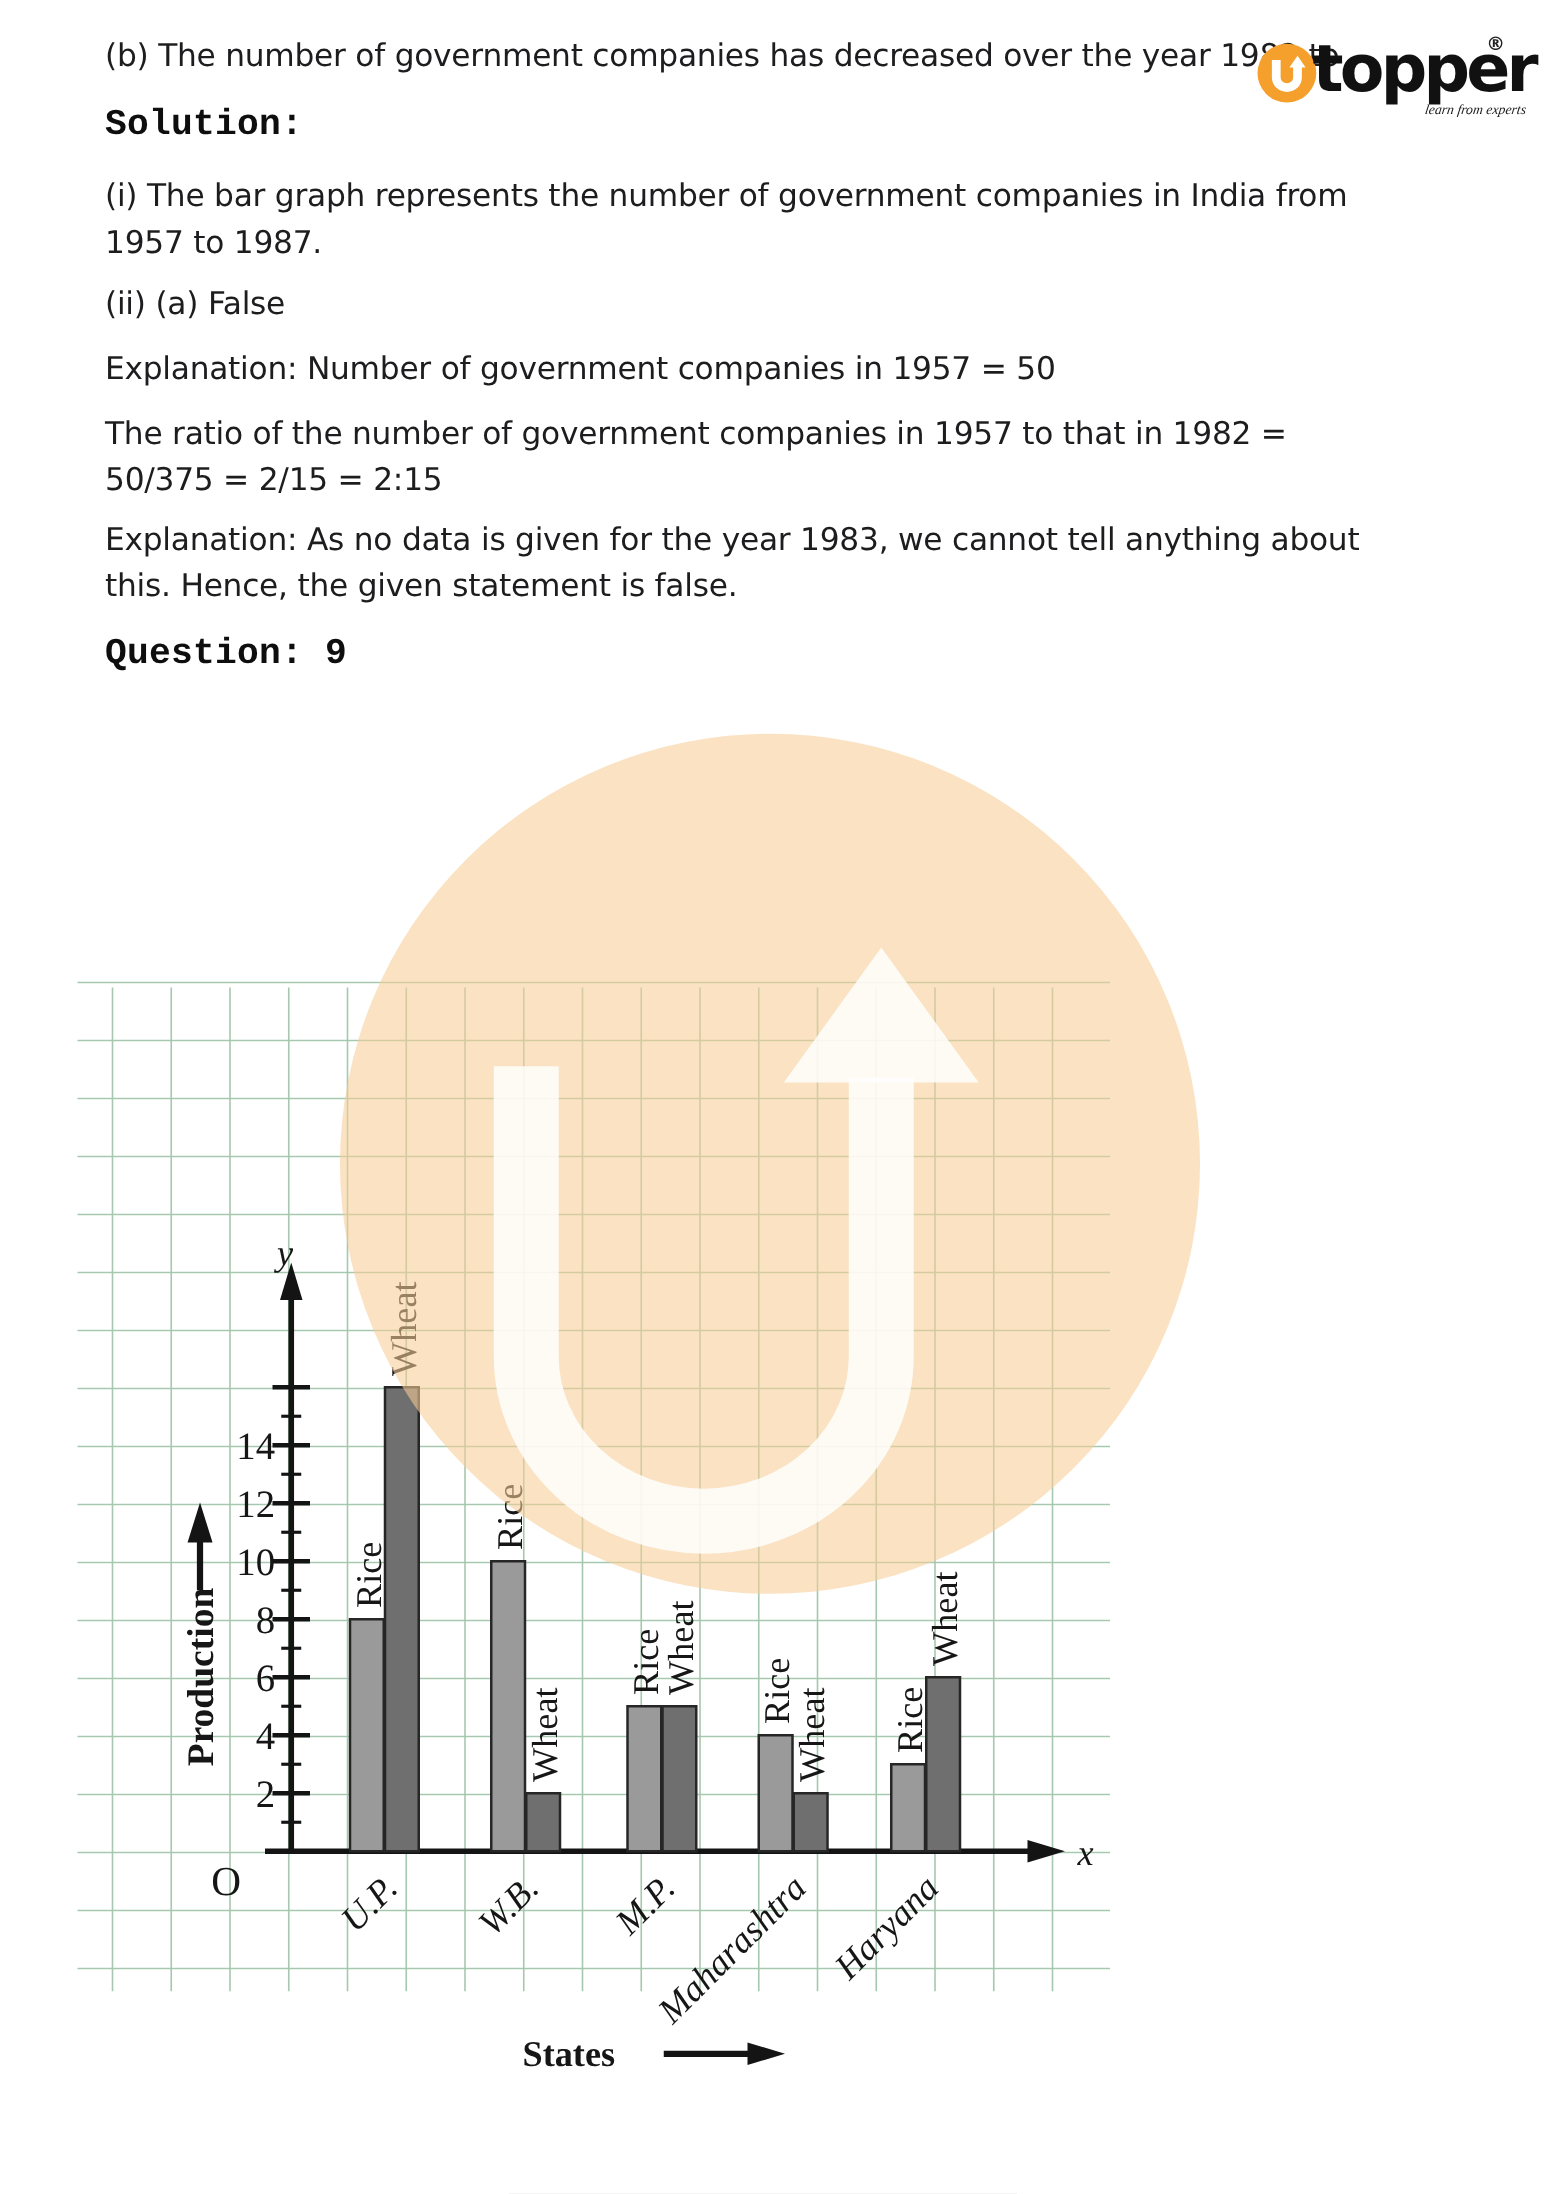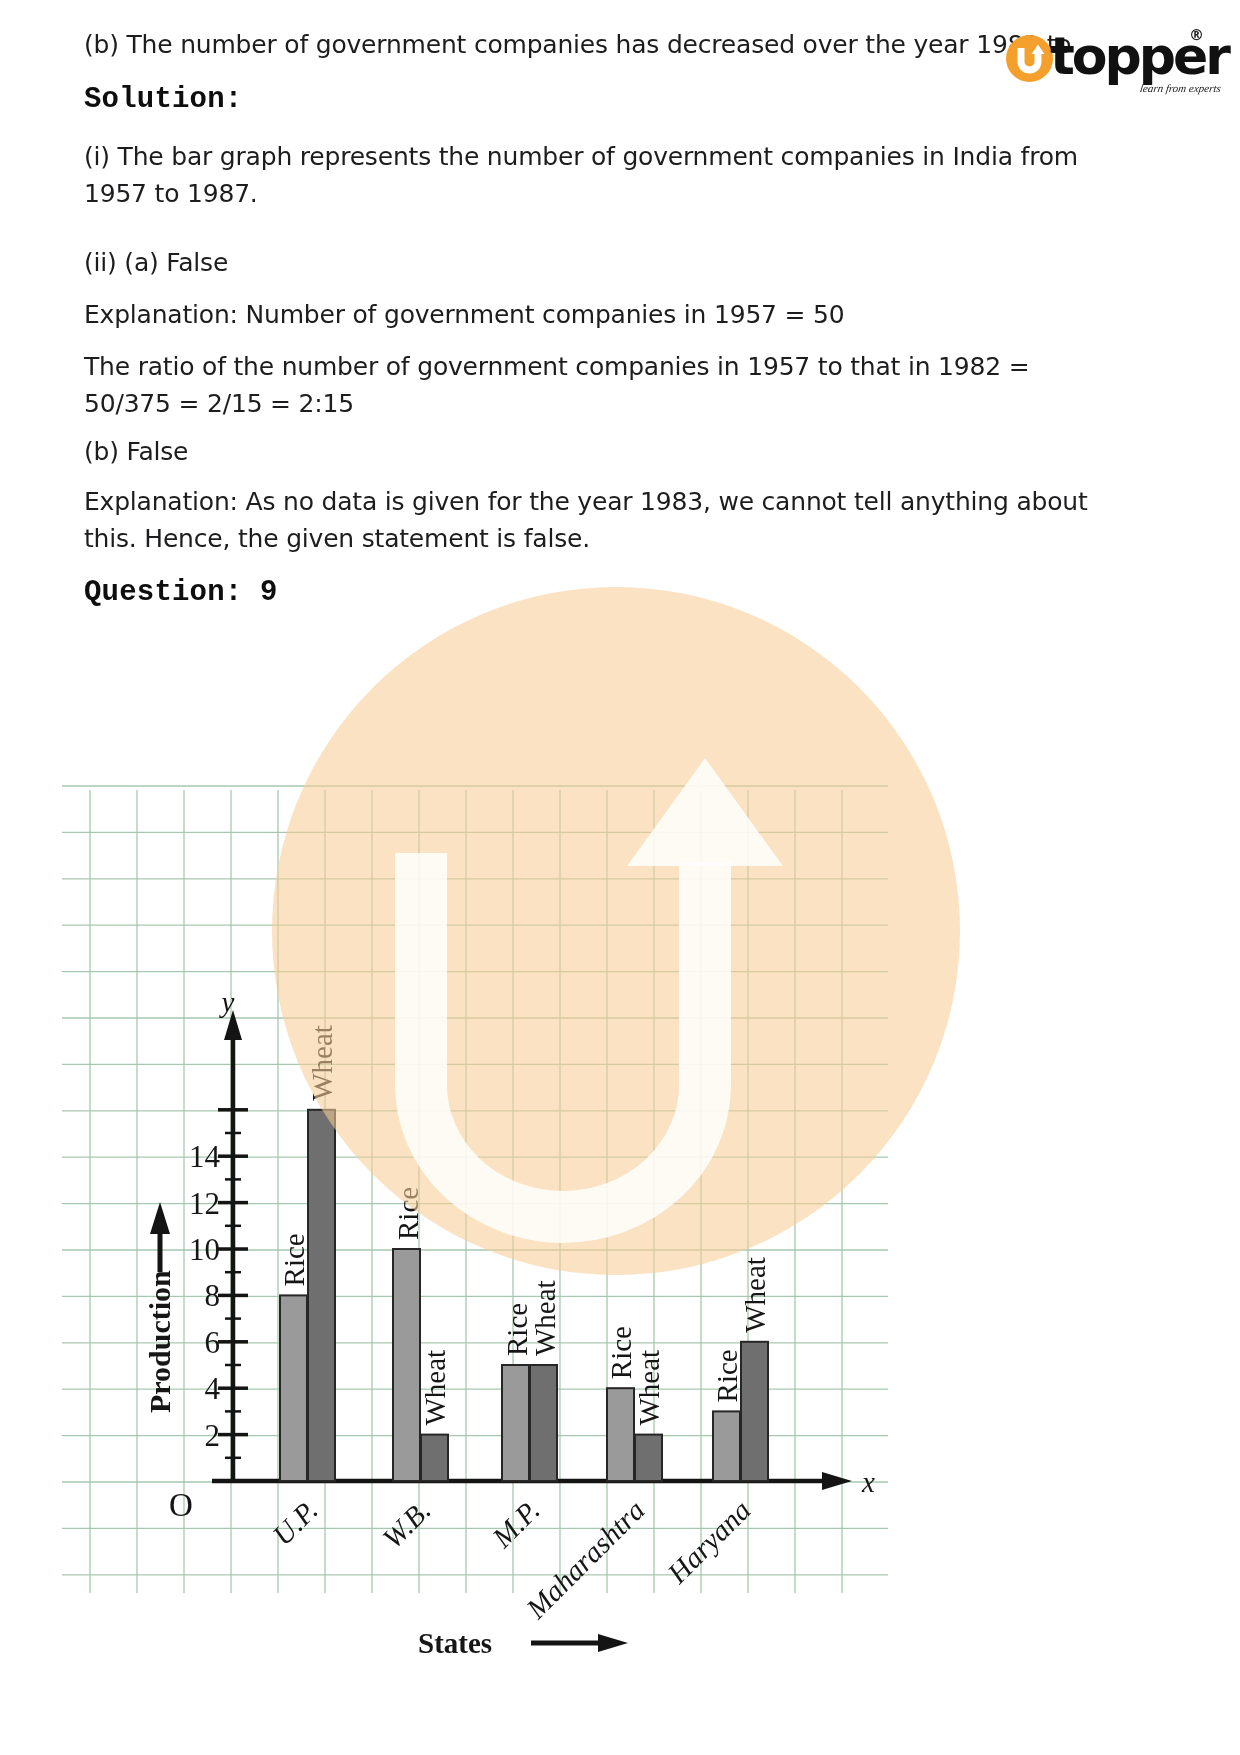--- a/index.html
+++ b/index.html
@@ -146,36 +146,33 @@
       <text x="418" y="1653" fill="#161616" font-family="&quot;Liberation Serif&quot;, serif" font-size="29" text-anchor="start" font-weight="bold">States</text>
       <line x1="531" y1="1643" x2="604" y2="1643" stroke="#141414" stroke-width="5"></line>
       <polygon points="628,1643 598,1634 598,1652" fill="#141414"></polygon>
     </svg>
 
   <div class="textflow">
     <div class="para" style="margin-bottom:16px">
       <div class="line">(b) The number of government companies has decreased over the year 1982 to</div>
     </div>
     <div class="para heading" style="margin-bottom:17px">Solution:</div>
-    <div class="para" style="margin-bottom:32px">
+    <div class="para" style="margin-bottom:12px">
       <div class="line">(i) The bar graph represents the number of government companies in India from</div>
       <div class="line">1957 to 1987.</div>
     </div>
     <div class="para" style="margin-bottom:15px">
       <div class="line">(ii) (a) False</div>
     </div>
     <div class="para" style="margin-bottom:15px">
       <div class="line">Explanation: Number of government companies in 1957 = 50</div>
     </div>
     <div class="para" style="margin-bottom:11px">
       <div class="line">The ratio of the number of government companies in 1957 to that in 1982 =</div>
       <div class="line">50/375 = 2/15 = 2:15</div>
-    </div>
-    <div class="para" style="margin-bottom:13px">
-      <div class="line">(b) False</div>
     </div>
     <div class="para" style="margin-bottom:15px">
       <div class="line">Explanation: As no data is given for the year 1983, we cannot tell anything about</div>
       <div class="line">this. Hence, the given statement is false.</div>
     </div>
     <div class="para heading" style="margin-bottom:17px">Question: 9</div>
   </div>
 
   <svg class="watermark-svg" width="1240" height="1755" viewBox="0 0 1240 1755">
     <circle id="wm-circle" cx="616" cy="931" r="344" opacity="0.58" fill="#f6cd96"></circle>

